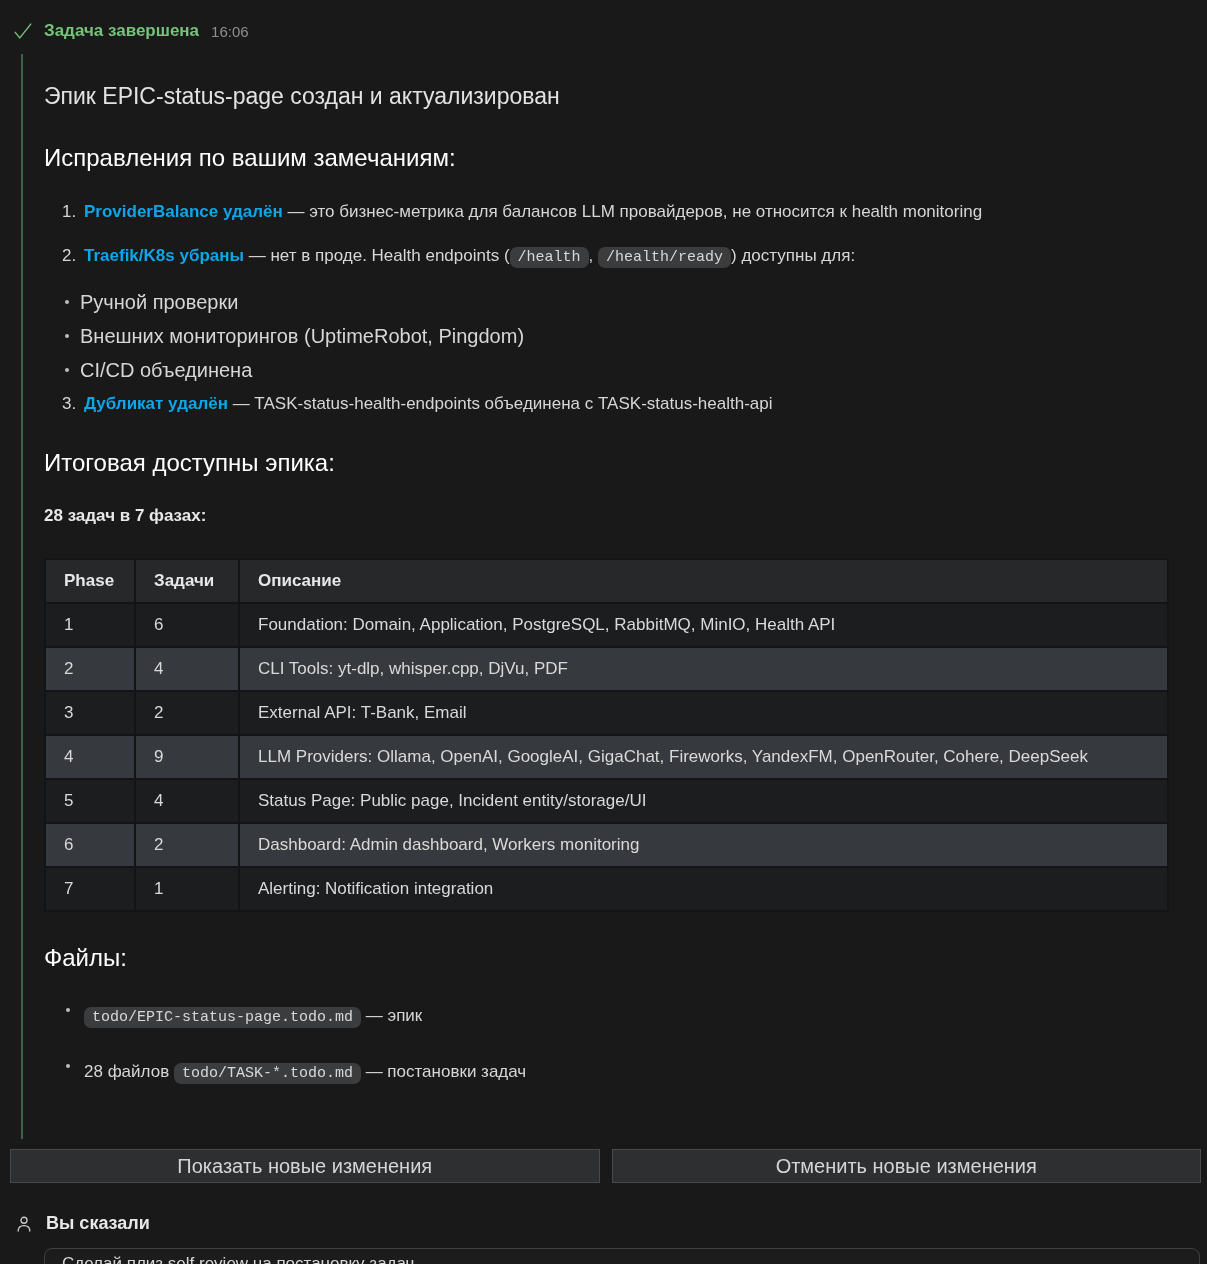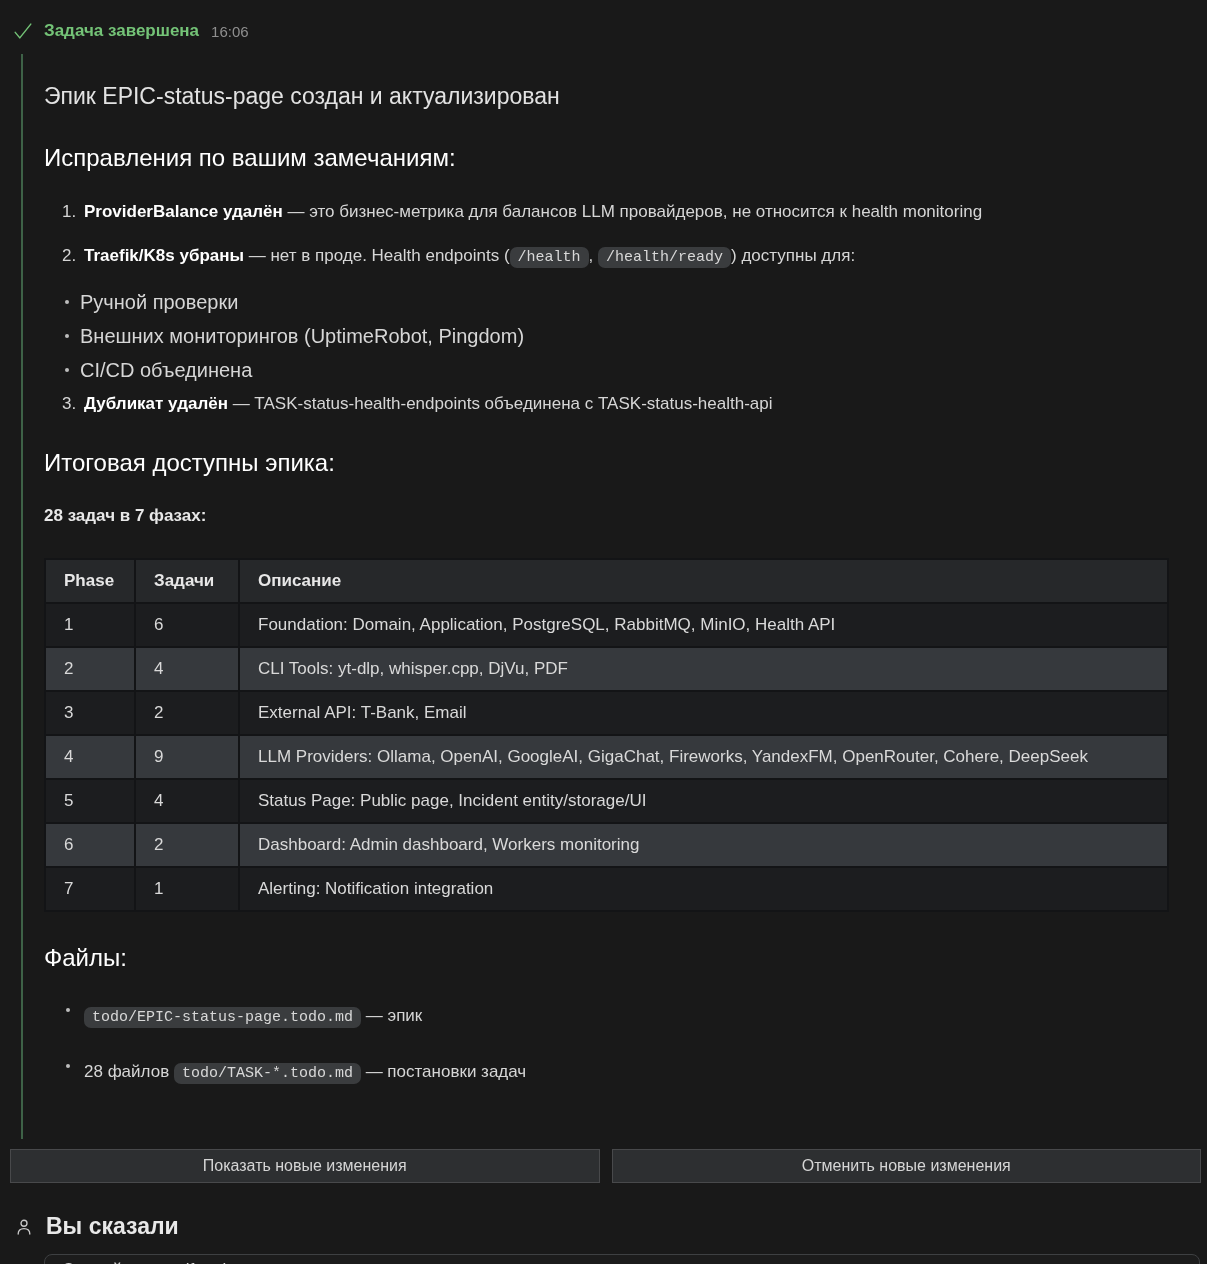--- a/index.html
+++ b/index.html
@@ -44,21 +44,21 @@
   }
   .bold-line {
     margin: 28px 0 0 0;
     font-size: 17px; font-weight: bold; color: #e8e8e8;
   }
   
   .num-list { margin: 26px 0 0 0; font-size: 17px; line-height: 26px; }
   .num-item { display: flex; margin-bottom: 18px; padding-left: 18px; }
   .num-item .num { flex: 0 0 22px; color: #d6d6d6; }
   .num-item .itext { flex: 1; }
-  .num-item b { color: #ffffff; }
+  .num-item b { color: #0ea5e9; }
   
   .sub-list { margin: 14px 0 2px 0; padding: 0; list-style: none; }
   .sub-list li {
     position: relative;
     padding-left: 36px; margin-bottom: 8px;
     font-size: 20px; line-height: 26px;
   }
   .sub-list li::before {
     content: "";
     position: absolute; left: 21px; top: 11px;
@@ -114,32 +114,32 @@
     margin: 10px 6px 0 10px;
   }
   .action-btn {
     flex: 1;
     height: 34px;
     background: #2d2f31;
     border: 1px solid #48494b;
     border-radius: 0;
     color: #d5d5d5;
     font-family: "Liberation Sans", sans-serif;
-    font-size: 16px;
+    font-size: 20px;
     cursor: pointer;
   }
   
   .user-header {
     display: flex; align-items: center;
     margin: 30px 0 0 14px;
   }
   .user-icon { width: 20px; height: 20px; flex: 0 0 auto; }
   .user-label {
     margin-left: 12px;
-    font-weight: bold; font-size: 23px; color: #e8e8e8;
+    font-weight: bold; font-size: 18px; color: #e8e8e8;
   }
   .message-box {
     margin: 14px 7px 0 44px;
     height: 29px;
     border: 1px solid #3e4042;
     border-radius: 8px;
     background: #1c1c1c;
     padding: 2px 16px 0 17px;
     font-size: 17px; line-height: 26px;
     color: #d8d8d8;

